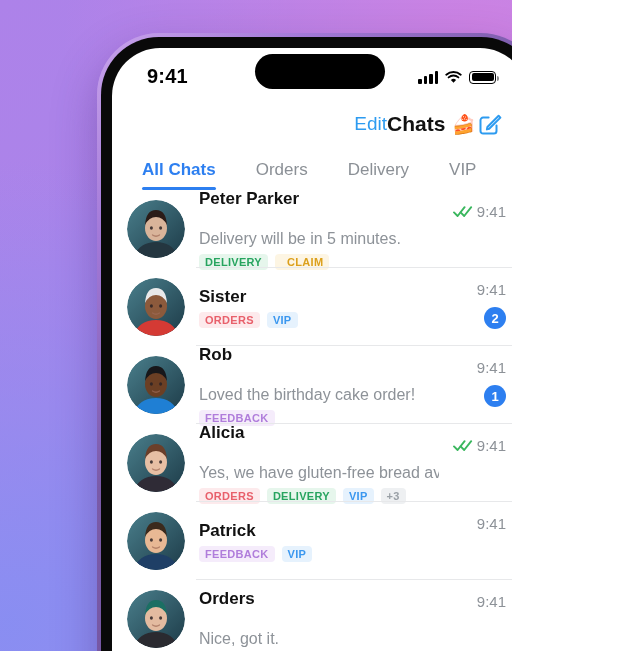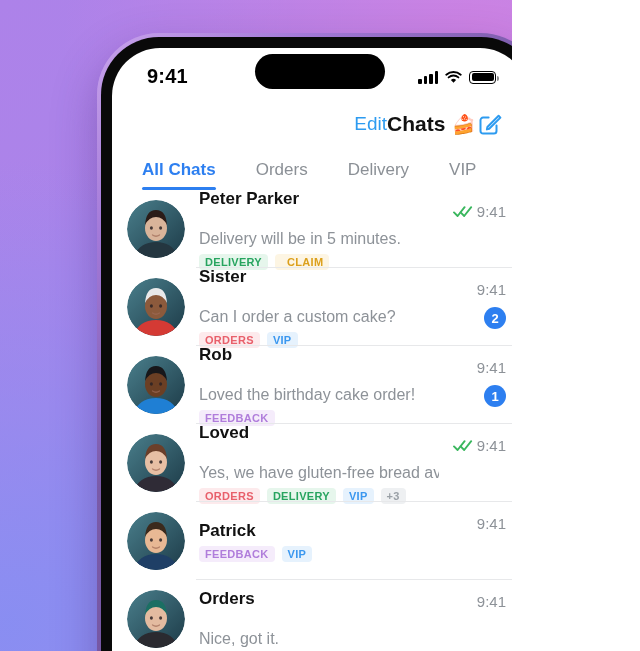--- a/index.html
+++ b/index.html
@@ -345,21 +345,20 @@
       <path d="M6 58 q6 -16 23 -16 q17 0 23 16 Z" fill="#d43a34"></path>
       <ellipse cx="29" cy="28" rx="11" ry="13" fill="#8c5a3c"></ellipse>
       <path d="M18 25 q1 -15 11 -15 q10 0 11 15 q-4 -8 -11 -8 q-7 0 -11 8 Z" fill="#e9e9ea"></path>
       <ellipse cx="24.4" cy="28" rx="1.5" ry="1.7" fill="#2a2225" opacity="0.85"></ellipse>
       <ellipse cx="33.6" cy="28" rx="1.5" ry="1.7" fill="#2a2225" opacity="0.85"></ellipse>
       <path d="M25.5 35 q3.5 2.5 7 0" stroke="#9e6a55" stroke-width="1.3" fill="none" stroke-linecap="round" opacity="0.7"></path>
     </g>
   </svg></div>
               <div class="chatbody">
                 <div class="chatname">Sister</div>
-                <div class="chatmsg">Can I order a custom cake?</div>
                 <div class="tagrow">
                   <span class="tag" style="color: rgb(232, 96, 107); background: rgb(253, 234, 236);">ORDERS</span>
                   <span class="tag" style="color: rgb(58, 151, 239); background: rgb(230, 242, 253);">VIP</span>
                 </div>
               </div>
               <div class="chatmeta">
                 <div class="metatop">
                   <div class="chattime">9:41</div>
                 </div>
                 <div class="badge" style="background: rgb(45, 127, 240);">2</div>
@@ -417,21 +416,21 @@
       <rect width="58" height="58" fill="url(#bgG)"></rect>
       <path d="M6 58 q6 -16 23 -16 q17 0 23 16 Z" fill="#2f2b36"></path>
       <ellipse cx="29" cy="28" rx="11" ry="13" fill="#e7bfa4"></ellipse>
       <path d="M18 25 q1 -15 11 -15 q10 0 11 15 q-4 -8 -11 -8 q-7 0 -11 8 Z" fill="#6b3f2a"></path>
       <ellipse cx="24.4" cy="28" rx="1.5" ry="1.7" fill="#2a2225" opacity="0.85"></ellipse>
       <ellipse cx="33.6" cy="28" rx="1.5" ry="1.7" fill="#2a2225" opacity="0.85"></ellipse>
       <path d="M25.5 35 q3.5 2.5 7 0" stroke="#9e6a55" stroke-width="1.3" fill="none" stroke-linecap="round" opacity="0.7"></path>
     </g>
   </svg></div>
               <div class="chatbody">
-                <div class="chatname">Loved</div>
+                <div class="chatname">Alicia</div>
                 <div class="chatmsg">Yes, we have gluten-free bread available!</div>
                 <div class="tagrow">
                   <span class="tag" style="color: rgb(232, 96, 107); background: rgb(253, 234, 236);">ORDERS</span>
                   <span class="tag" style="color: rgb(39, 164, 95); background: rgb(230, 246, 236);">DELIVERY</span>
                   <span class="tag" style="color: rgb(58, 151, 239); background: rgb(230, 242, 253);">VIP</span>
                   <span class="tag" style="color: rgb(154, 160, 166); background: rgb(238, 240, 242);">+3</span>
                 </div>
               </div>
               <div class="chatmeta">
                 <div class="metatop">

